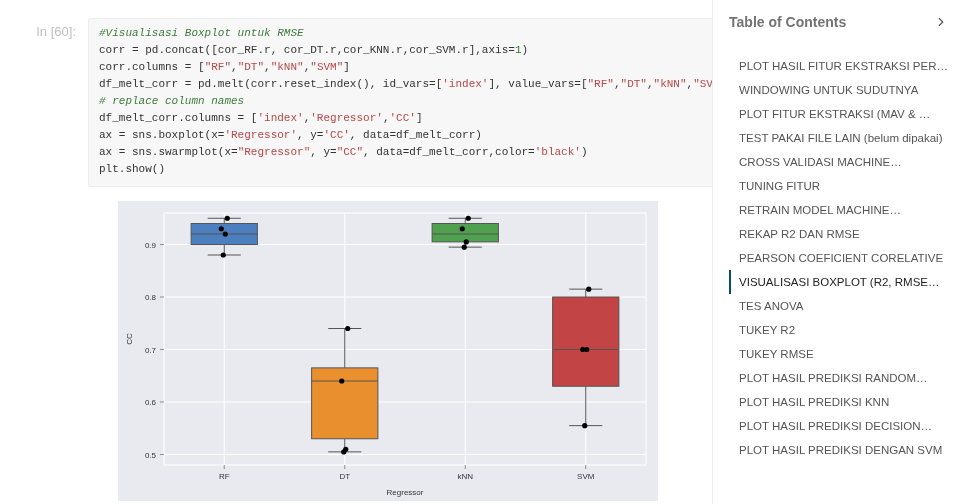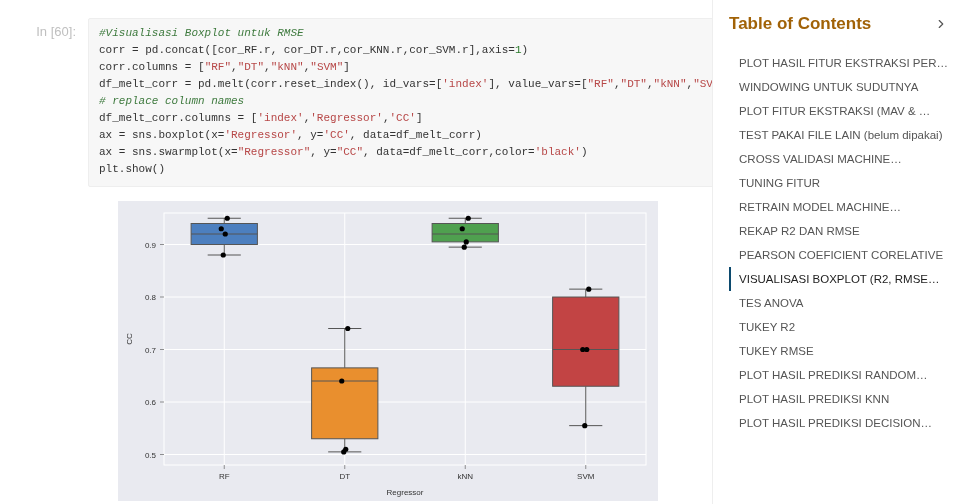--- a/index.html
+++ b/index.html
@@ -62,23 +62,23 @@
     flex: 0 0 238px;
     border-left: 1px solid #eee;
     padding: 14px 12px 0 16px;
     background: #fff;
   }
   .toc-header {
     display: flex;
     align-items: center;
     justify-content: space-between;
     font-weight: 600;
-    font-size: 17px;
-    color: #a16207;
-    margin-bottom: 17px;
+    font-size: 14px;
+    color: #737373;
+    margin-bottom: 24px;
   }
   .toc-list {
     list-style: none;
     margin-top: 13px;
   }
   .toc-item {
     font-size: 11.5px;
     color: #555;
     padding: 6px 0 6px 8px;
     white-space: nowrap;
@@ -208,14 +208,15 @@
       <li class="toc-item">RETRAIN MODEL MACHINE…</li>
       <li class="toc-item">REKAP R2 DAN RMSE</li>
       <li class="toc-item">PEARSON COEFICIENT CORELATIVE</li>
       <li class="toc-item active">VISUALISASI BOXPLOT (R2, RMSE…</li>
       <li class="toc-item">TES ANOVA</li>
       <li class="toc-item">TUKEY R2</li>
       <li class="toc-item">TUKEY RMSE</li>
       <li class="toc-item">PLOT HASIL PREDIKSI RANDOM…</li>
       <li class="toc-item">PLOT HASIL PREDIKSI KNN</li>
       <li class="toc-item">PLOT HASIL PREDIKSI DECISION…</li>
+      <li class="toc-item">PLOT HASIL PREDIKSI DENGAN SVM</li>
     </ul>
 </aside>
 
 </body></html>

